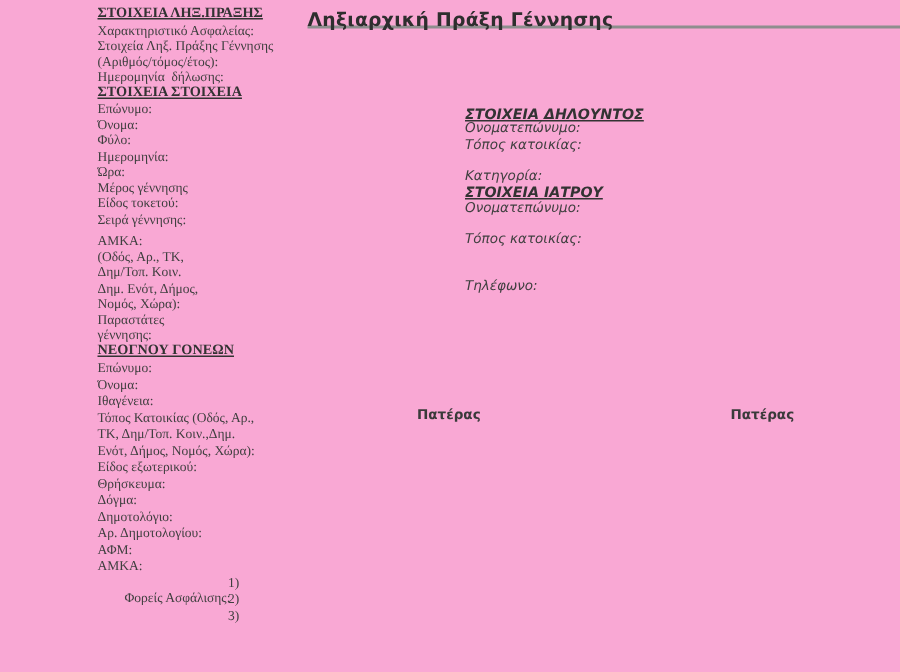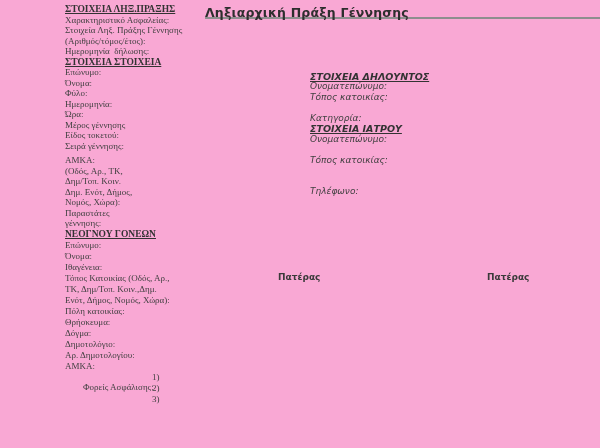--- a/index.html
+++ b/index.html
@@ -96,25 +96,26 @@
     <div class="line">γέννησης:</div>
 
     <div class="parents-lines">
       <div class="line sec-header">ΝΕΟΓΝΟΥ ΓΟΝΕΩΝ</div>
       <div class="line">Επώνυμο:</div>
       <div class="line">Όνομα:</div>
       <div class="line">Ιθαγένεια:</div>
       <div class="line">Τόπος Κατοικίας (Οδός, Αρ.,</div>
       <div class="line">ΤΚ, Δημ/Τοπ. Κοιν.,Δημ.</div>
       <div class="line">Ενότ, Δήμος, Νομός, Χώρα):</div>
-      <div class="line">Πόλη κατοικίας:</div>
+      <div class="line">Είδος εξωτερικού:</div>
       <div class="line">Θρήσκευμα:</div>
       <div class="line">Δόγμα:</div>
       <div class="line">Δημοτολόγιο:</div>
       <div class="line">Αρ. Δημοτολογίου:</div>
+      <div class="line">ΑΦΜ:</div>
       <div class="line">ΑΜΚΑ:</div>
       <div class="line rel">
         <span>Φορείς Ασφάλισης:</span>
         <span class="ins-num">1)</span>
       </div>
       <div class="line rel">
         <span class="ins-num">2)</span>
       </div>
       <div class="line rel">
         <span class="ins-num">3)</span>

